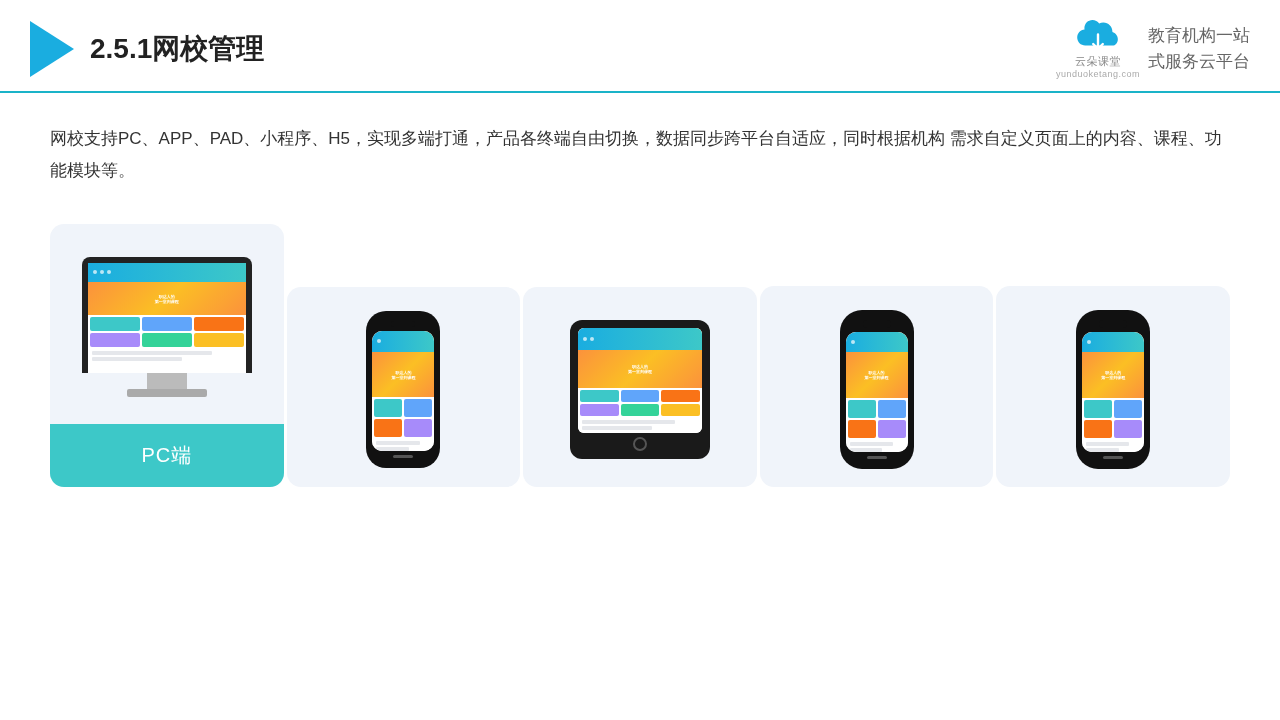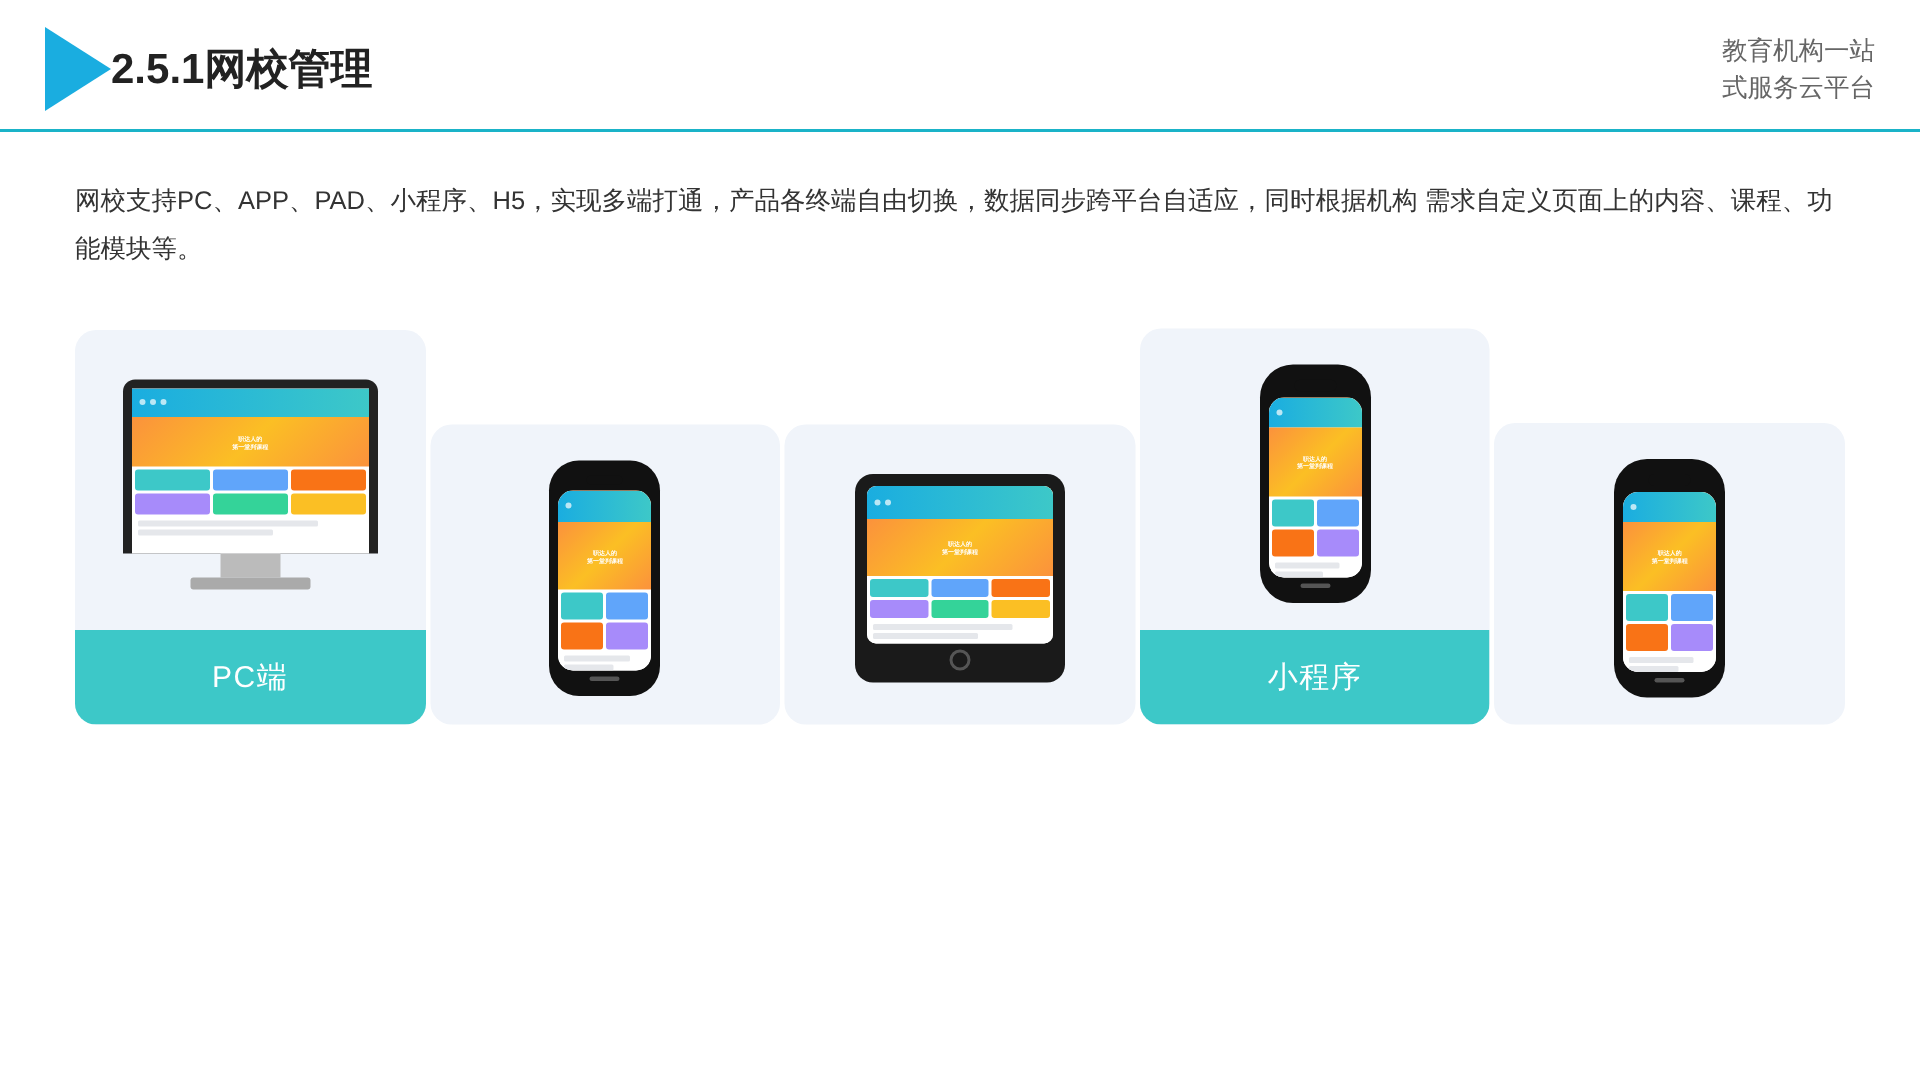--- a/index.html
+++ b/index.html
@@ -16,21 +16,21 @@
     .header {
       display: flex;
       align-items: center;
       justify-content: space-between;
       padding: 18px 30px 12px 30px;
       border-bottom: 2px solid #1ab3c8;
     }
     .header-left {
       display: flex;
       align-items: center;
-      gap: 0;
+      gap: 16px;
     }
     .logo-triangle {
       width: 0;
       height: 0;
       border-top: 28px solid transparent;
       border-bottom: 28px solid transparent;
       border-left: 44px solid #1aade0;
     }
     .page-title {
       font-size: 28px;
@@ -268,20 +268,29 @@
   </style>
 </head>
 <body>
 
 <div class="header">
   <div class="header-left">
     <div class="logo-triangle"></div>
     <h1 class="page-title">2.5.1网校管理</h1>
   </div>
   <div class="header-brand">
+    <div class="brand-logo">
+
+      <svg class="brand-icon" viewBox="0 0 60 44" fill="none" xmlns="http://www.w3.org/2000/svg">
+        <path d="M48 34H14C8.5 34 4 29.5 4 24C4 18.8 8.0 14.5 13.2 14.0C13.1 13.4 13 12.7 13 12C13 6.5 17.5 2 23 2C26.5 2 29.6 3.8 31.5 6.4C33.0 5.5 34.8 5 36.7 5C43.0 5 48.0 10.0 48.0 16.3C48.0 16.5 48.0 16.7 48.0 16.9C51.9 18.0 54.8 21.7 54.8 26C54.8 30.4 51.9 34 48 34Z" fill="#1aade0"></path>
+        <path d="M30 20 L30 38 M24 32 L30 38 L36 32" stroke="#fff" stroke-width="3" stroke-linecap="round" stroke-linejoin="round"></path>
+      </svg>
+      <div class="brand-name">云朵课堂</div>
+      <div class="brand-name" style="font-size:9px;color:#aaa;">yunduoketang.com</div>
+    </div>
     <div class="brand-tagline" style="font-size:17px;color:#666;line-height:1.5;white-space:pre;">教育机构一站
 式服务云平台</div>
   </div>
 </div>
 
 <div class="main">
   <p class="description">网校支持PC、APP、PAD、小程序、H5，实现多端打通，产品各终端自由切换，数据同步跨平台自适应，同时根据机构
 需求自定义页面上的内容、课程、功能模块等。</p>
 
   <div class="cards-row">
@@ -406,21 +415,20 @@
                 <div class="sr-rows">
                   <div class="sr-row w80"></div>
                   <div class="sr-row w60"></div>
                 </div>
               </div>
             </div>
             <div style="width:20px;height:3px;background:#555;border-radius:2px;margin:4px auto 0;"></div>
           </div>
         </div>
       </div>
-      <div class="card-label">小程序</div>
     </div>
 
     <div class="card">
       <div class="card-image-area">
         <div class="phone-mockup">
           <div class="phone-outer" style="border-radius:22px;">
             <div style="width:28px;height:8px;background:#111;border-radius:4px;margin:0 auto 4px;position:relative;z-index:2;"></div>
             <div class="phone-screen">
               <div class="screen-realistic" style="height:130px;">
                 <div class="sr-header" style="height:16%;">

